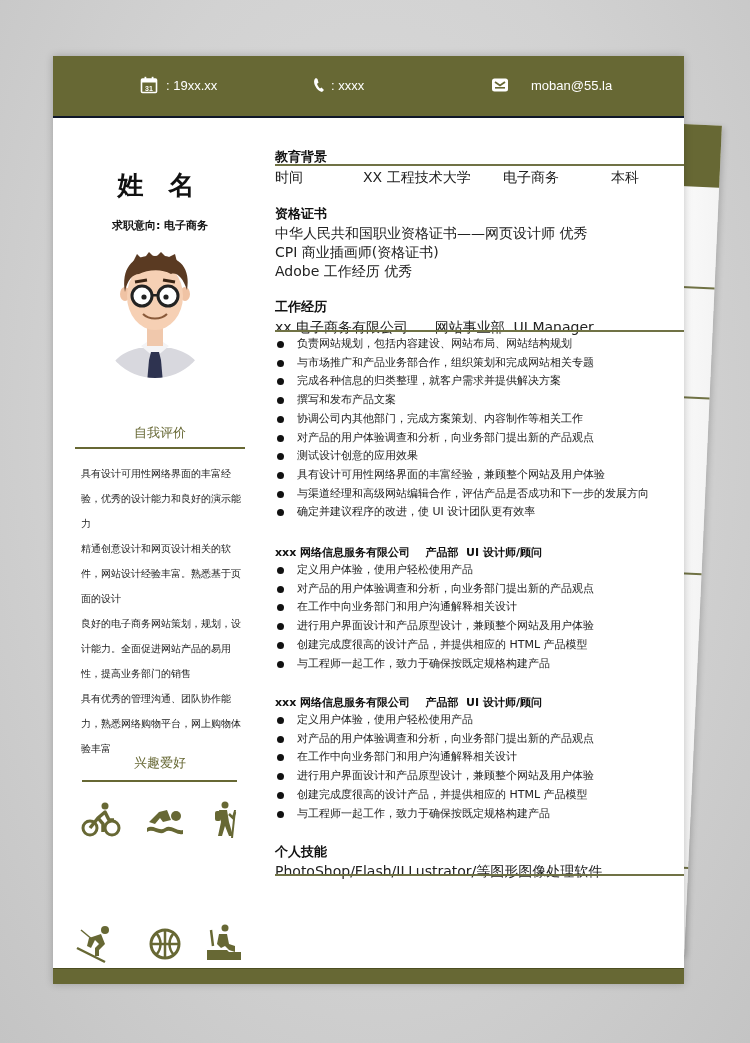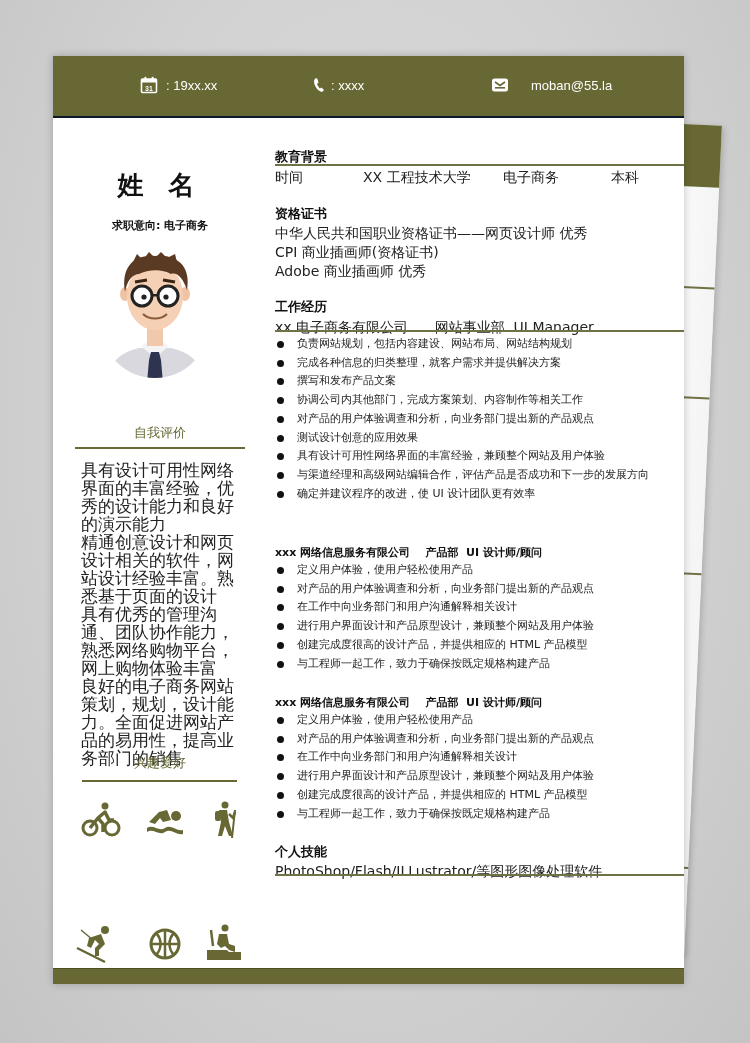--- a/index.html
+++ b/index.html
@@ -37,21 +37,21 @@
   .contact span.txt { font-family: "Liberation Sans", sans-serif; font-size: 13px; }
   .footer-band {
     position: absolute; left: 0; bottom: 0; width: 100%; height: 16px;
     background: #676834; border-top: 1px solid #4d4e22;
   }
   .name { position: absolute; left: 22px; top: 112px; width: 170px; text-align: center; font-size: 26px; font-weight: bold; letter-spacing: 8px; color: #111; }
   .intent { position: absolute; left: 22px; top: 162px; width: 170px; text-align: center; font-size: 11px; font-weight: bold; color: #111; }
   .avatar { position: absolute; left: 50px; top: 192px; width: 105px; height: 135px; }
   .side-title { position: absolute; width: 170px; text-align: center; font-size: 13px; font-weight: normal; color: #676834; }
   .side-line { position: absolute; height: 2px; background: #676834; }
-  .self-eval { position: absolute; left: 28px; top: 405px; width: 160px; font-size: 17px; line-height: 18px; color: #222; }
+  .self-eval { position: absolute; left: 28px; top: 405px; width: 160px; font-size: 10px; line-height: 25px; color: #222; }
   .self-eval p { margin: 0; }
   .hobby { position: absolute; width: 40px; height: 40px; }
   
   .sec-title { position: absolute; left: 222px; font-size: 13px; font-weight: bold; color: #111; }
   .sec-line { position: absolute; left: 222px; width: 409px; height: 2px; background: #707245; }
   .row { position: absolute; left: 222px; font-size: 14px; color: #222; white-space: nowrap; }
   .edu span { position: absolute; top: 0; white-space: nowrap; }
   .bullets { position: absolute; left: 222px; list-style: none; font-size: 11px; line-height: 18.7px; color: #222; }
   .bullets li { position: relative; padding-left: 22px; white-space: nowrap; }
   .bullets li::before { content: ""; position: absolute; left: 2px; top: 6px; width: 7px; height: 7px; border-radius: 50%; background: #111; }
@@ -125,22 +125,22 @@
     <path d="M32 34 L44 32" stroke="#3a2414" stroke-width="3"></path>
     <path d="M60 32 L72 34" stroke="#3a2414" stroke-width="3"></path>
     <path d="M40 66 C46 72 58 72 64 66" fill="none" stroke="#8a5a3a" stroke-width="2"></path>
   </svg>
 
   <div class="side-title" style="left:22px; top:368px">自我评价</div>
   <div class="side-line" style="left:22px; top:391px; width:170px"></div>
   <div class="self-eval">
     <p>具有设计可用性网络界面的丰富经验，优秀的设计能力和良好的演示能力</p>
     <p>精通创意设计和网页设计相关的软件，网站设计经验丰富。熟悉基于页面的设计</p>
+    <p>良好的电子商务网站策划，规划，设计能力。全面促进网站产品的易用性，提高业务部门的销售</p>
     <p>具有优秀的管理沟通、团队协作能力，熟悉网络购物平台，网上购物体验丰富</p>
-    <p>良好的电子商务网站策划，规划，设计能力。全面促进网站产品的易用性，提高业务部门的销售</p>
   </div>
 
   <div class="side-title" style="left:22px; top:698px">兴趣爱好</div>
   <div class="side-line" style="left:29px; top:724px; width:155px"></div>
 
   <svg class="hobby" style="left:28px; top:744px" viewBox="0 0 40 40">
     <circle cx="9" cy="28" r="7" fill="none" stroke="#676834" stroke-width="3"></circle>
     <circle cx="31" cy="28" r="7" fill="none" stroke="#676834" stroke-width="3"></circle>
     <circle cx="24" cy="6" r="3.5" fill="#676834"></circle>
     <path d="M9 28 L17 18 L24 12 L28 20 L33 20" fill="none" stroke="#676834" stroke-width="3.5" stroke-linejoin="round"></path>
@@ -181,27 +181,28 @@
   <div class="row edu" style="top:113px; width:400px; height:14px">
     <span style="left:0">时间</span>
     <span style="left:88px">XX 工程技术大学</span>
     <span style="left:228px">电子商务</span>
     <span style="left:336px">本科</span>
   </div>
 
   <div class="sec-title" style="top:149px">资格证书</div>
   <div class="row" style="top:169px">中华人民共和国职业资格证书——网页设计师  优秀</div>
   <div class="row" style="top:188px">CPI 商业插画师(资格证书)</div>
-  <div class="row" style="top:207px">Adobe 商业插画师  优秀</div>
+  <div class="row" style="top:207px">Adobe 工作经历  优秀</div>
 
   <div class="sec-title" style="top:242px">工作经历</div>
   <div class="row" style="top:263px; white-space:pre">xx 电子商务有限公司      网站事业部  UI Manager</div>
   <div class="sec-line" style="top:274px"></div>
   <ul class="bullets" style="top:279px">
     <li>负责网站规划，包括内容建设、网站布局、网站结构规划</li>
+    <li>与市场推广和产品业务部合作，组织策划和完成网站相关专题</li>
     <li>完成各种信息的归类整理，就客户需求并提供解决方案</li>
     <li>撰写和发布产品文案</li>
     <li>协调公司内其他部门，完成方案策划、内容制作等相关工作</li>
     <li>对产品的用户体验调查和分析，向业务部门提出新的产品观点</li>
     <li>测试设计创意的应用效果</li>
     <li>具有设计可用性网络界面的丰富经验，兼顾整个网站及用户体验</li>
     <li>与渠道经理和高级网站编辑合作，评估产品是否成功和下一步的发展方向</li>
     <li>确定并建议程序的改进，使 UI 设计团队更有效率</li>
   </ul>
 

